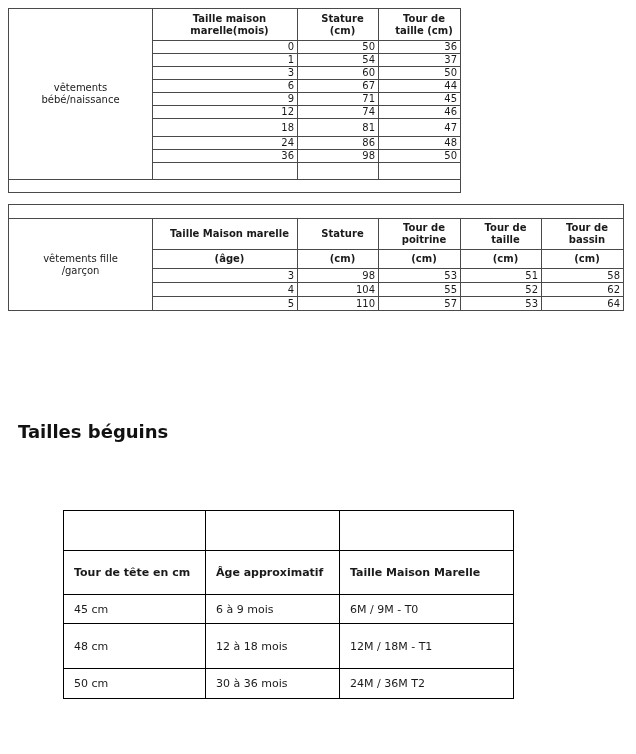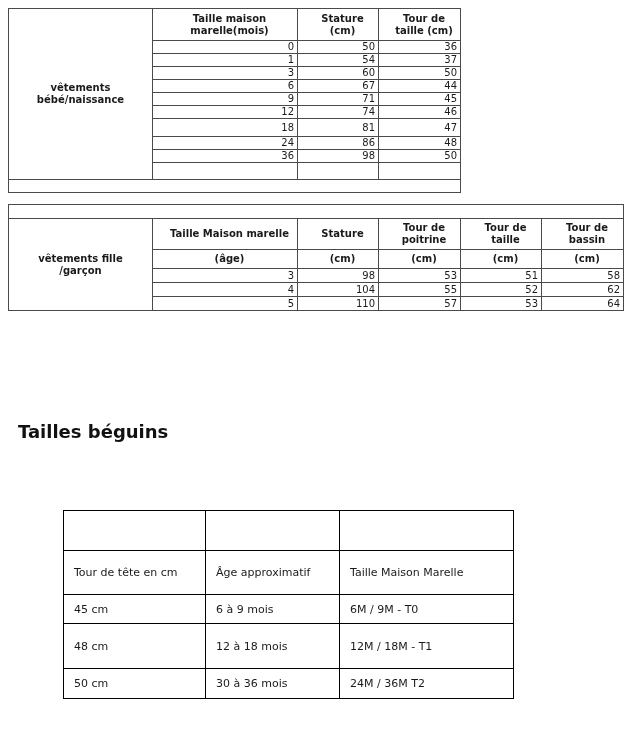--- a/index.html
+++ b/index.html
@@ -29,21 +29,21 @@
     font-weight: normal;
   }
   table.xl th {
     font-weight: bold;
     text-align: center;
     vertical-align: middle;
     white-space: pre-line;
     padding-left: 12px;
   }
   table.xl td.rowlabel {
-    font-weight: bold;
+    font-weight: normal;
     text-align: center;
     vertical-align: middle;
     white-space: pre-line;
   }
   table.xl td.num { text-align: right; vertical-align: middle; }
 
   .section-title {
     position: absolute;
     left: 18px; top: 421px;
     font-size: 18px;
@@ -59,21 +59,21 @@
     background: #ffffff;
   }
   table.plain th, table.plain td {
     border: 1px solid #000000;
     font-size: 11px;
     padding: 0 10px;
     text-align: left;
     vertical-align: middle;
     overflow: hidden;
   }
-  table.plain th { font-weight: normal; }
+  table.plain th { font-weight: bold; }
 </style>
 </head>
 <body>
 
 <div class="sheet">
 
   <table class="xl" style="left:8px; top:8px;">
     <colgroup>
       <col style="width:144px">
         <col style="width:145px">

